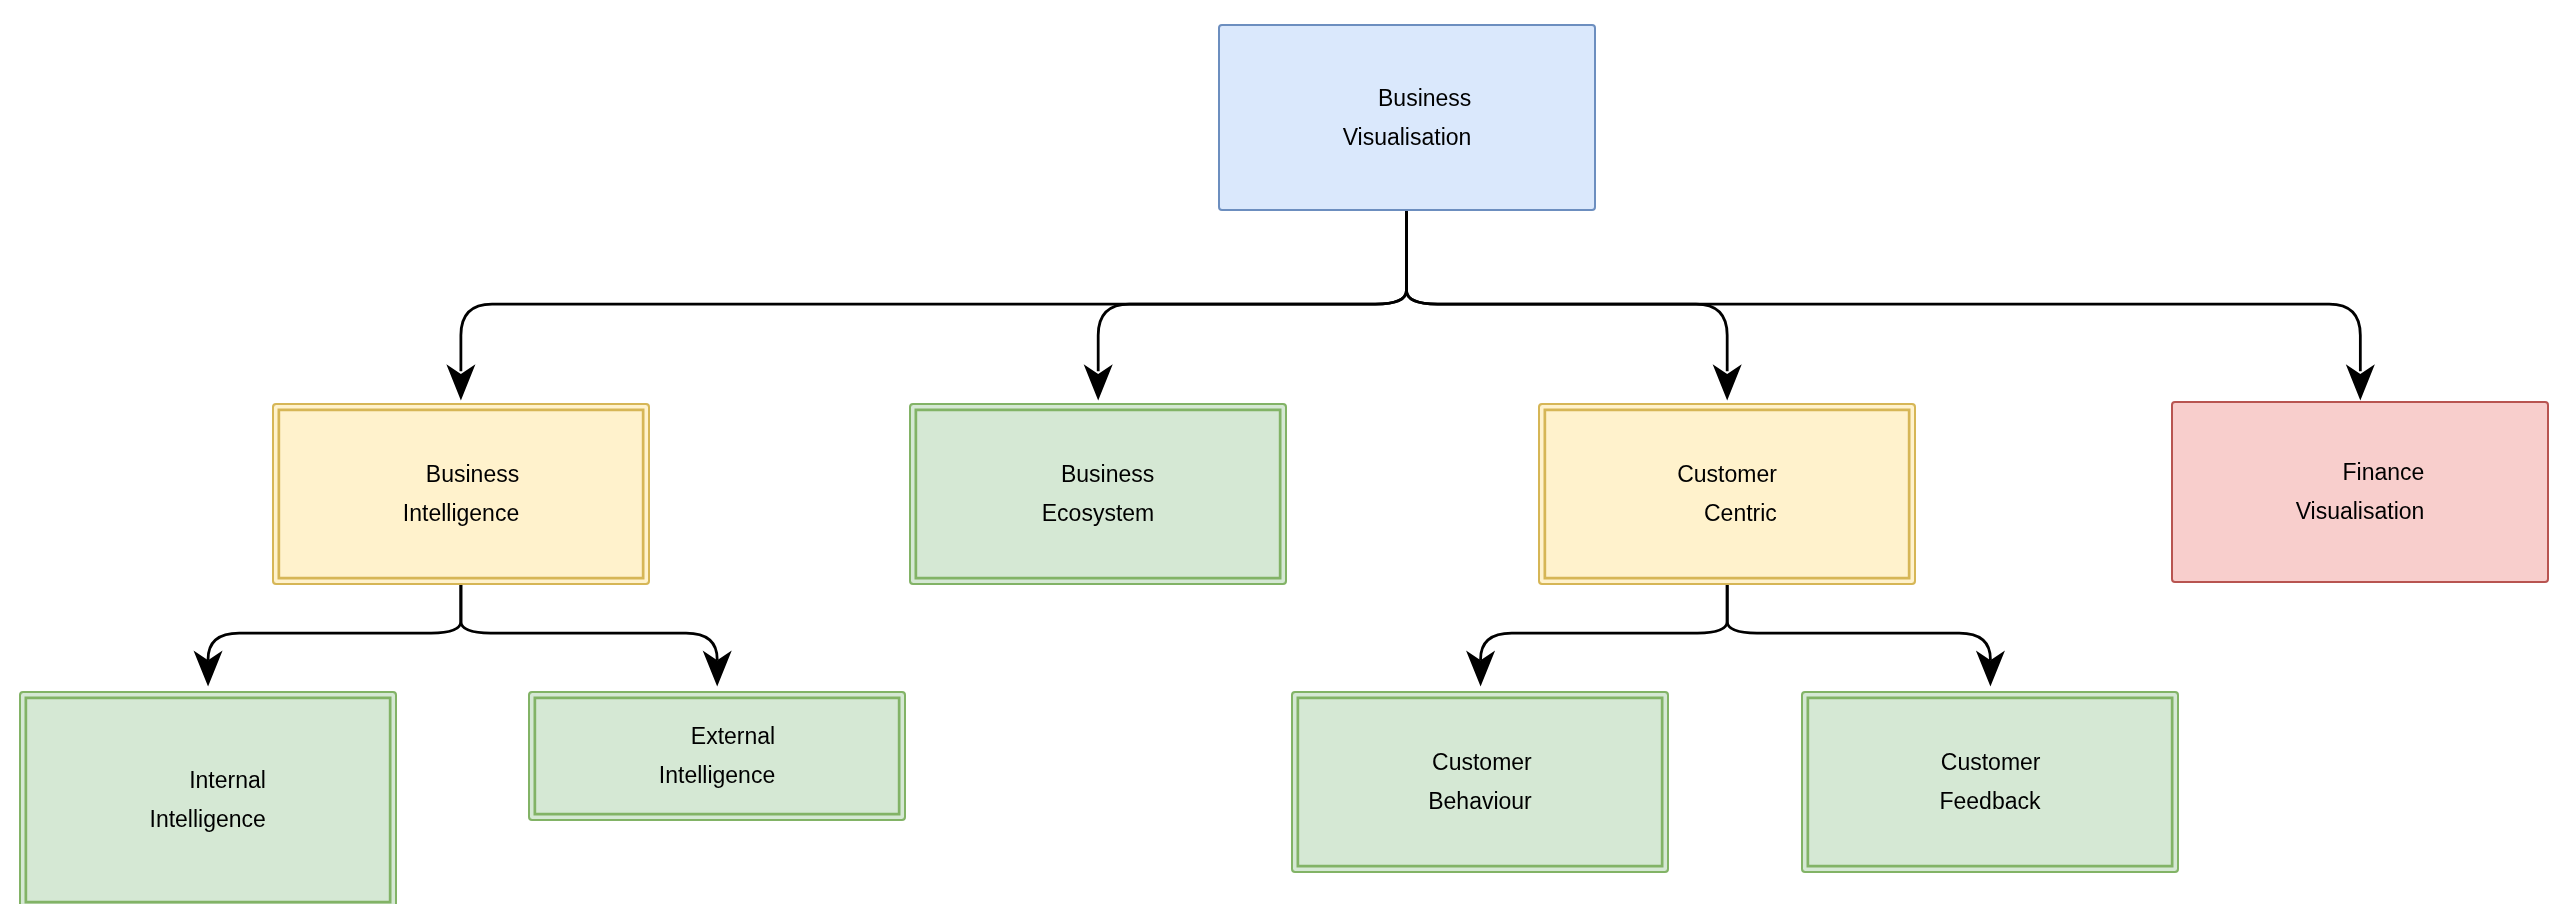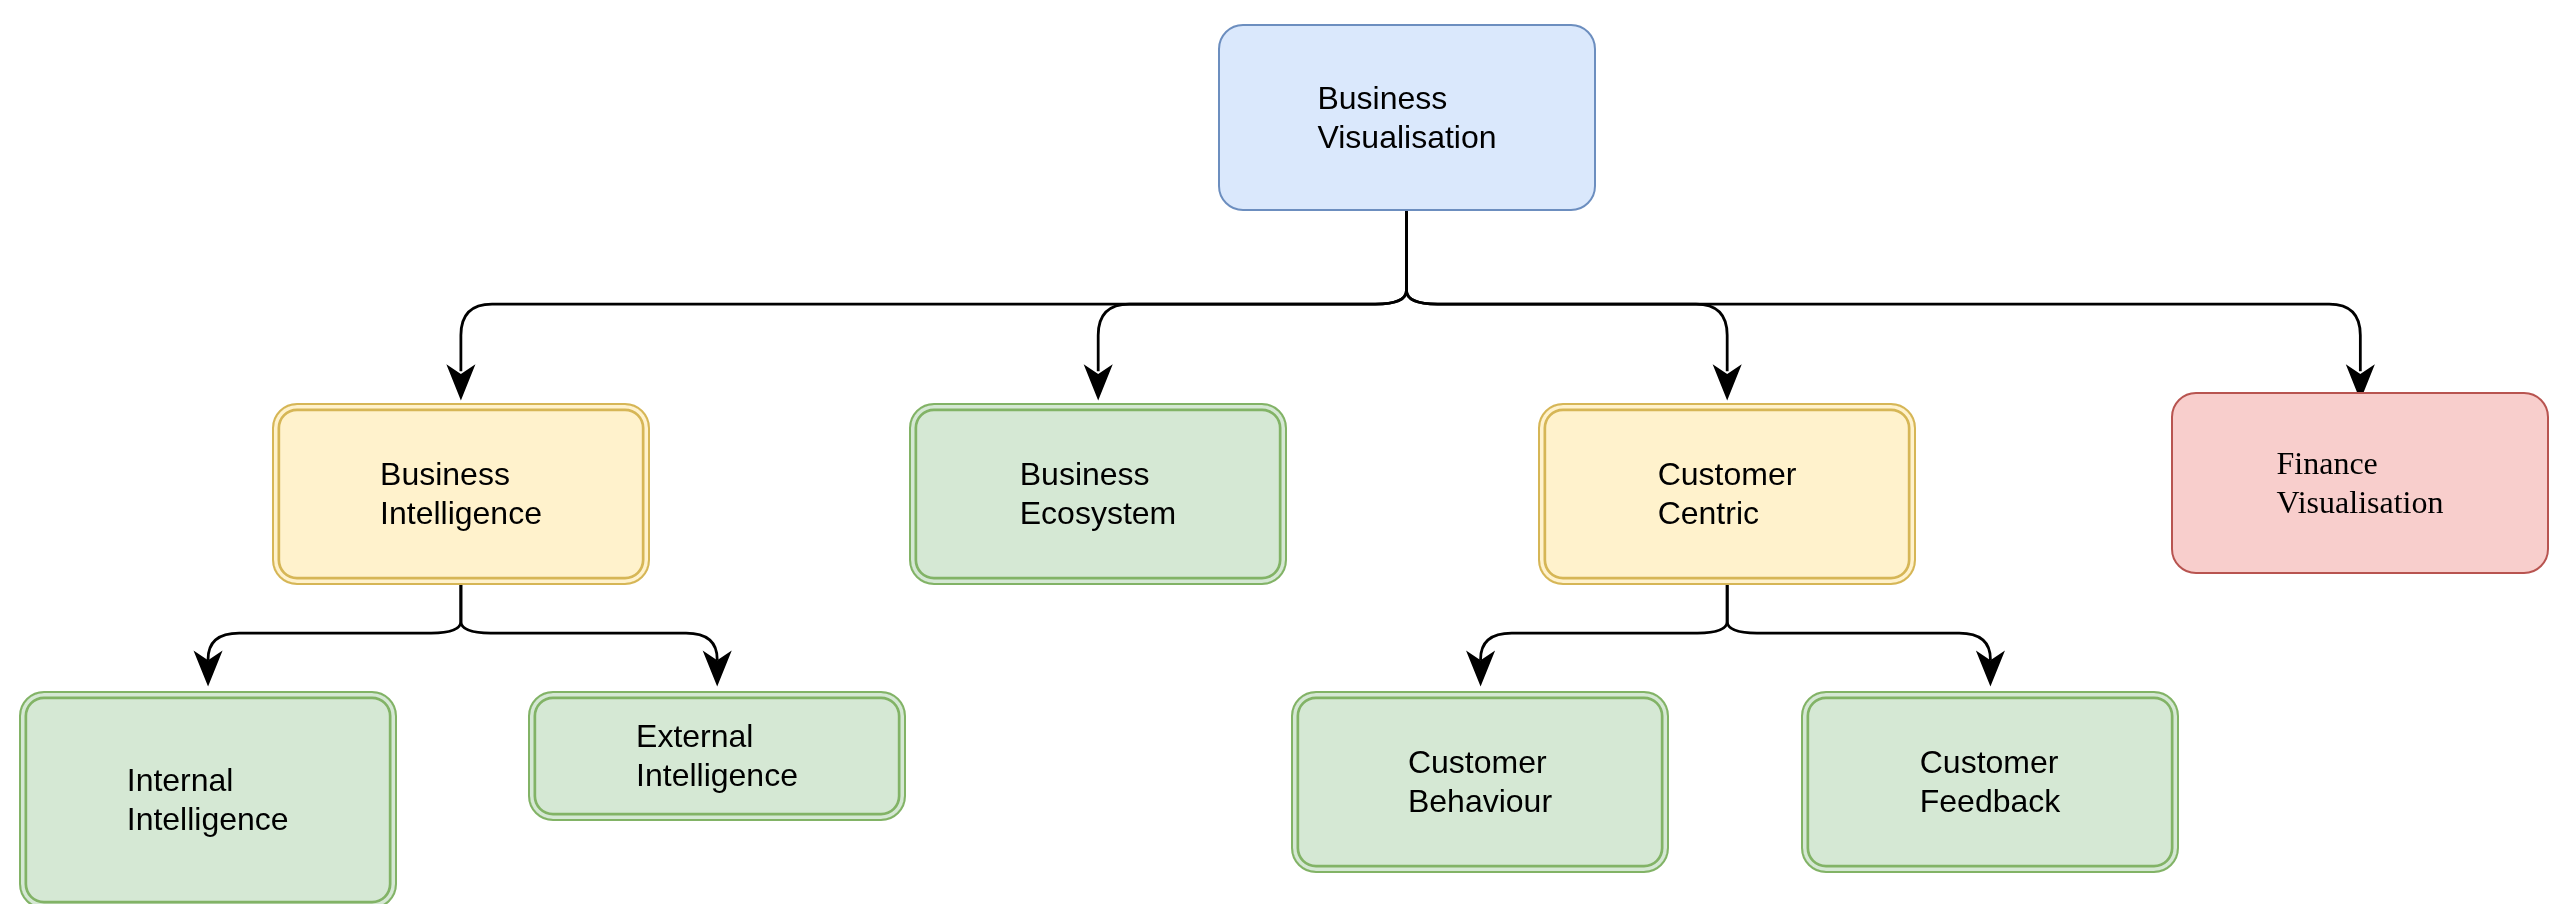--- a/index.html
+++ b/index.html
@@ -22,44 +22,44 @@
     stroke: #000000;
     stroke-width: 4;
   }
   svg.edges path.arrow {
     fill: #000000;
     stroke: none;
   }
   .node {
     position: absolute;
     box-sizing: border-box;
-    border-radius: 25px;
+    border-radius: 4px;
     display: flex;
     align-items: center;
     justify-content: center;
-    text-align: left;
-    font-size: 32px;
+    text-align: right;
+    font-size: 23px;
     line-height: 39px;
     color: #000000;
     cursor: default;
   }
   .node .label { white-space: pre-line; }
   
   .scheme-blue   { background: #dae8fc; border: 2.8px solid #6c8ebf; }
   .scheme-red    { background: #f8cecc; border: 2.8px solid #b85450; }
   .scheme-yellow { background: #fff2cc; border: 2.8px solid #d6b656;
                    box-shadow: inset 0 0 0 3.5px #fff2cc, inset 0 0 0 6.2px #d6b656; }
   .scheme-green  { background: #d5e8d4; border: 2.8px solid #82b366;
                    box-shadow: inset 0 0 0 3.5px #d5e8d4, inset 0 0 0 6.2px #82b366; }
   
   #n-business-visualisation { left: 1218px; top: 24px;  width: 378px; height: 187px; }
   #n-business-intelligence  { left: 272px;  top: 403px; width: 378px; height: 182px; }
   #n-business-ecosystem     { left: 909px; top: 403px; width: 378px; height: 182px; }
   #n-customer-centric       { left: 1538px; top: 403px; width: 378px; height: 182px; }
-  #n-finance-visualisation  { left: 2171px; top: 392px; width: 378px; height: 182px; font-family: Liberation Serif, serif; }
+  #n-finance-visualisation  { left: 2171px; top: 401px; width: 378px; height: 182px; }
   #n-internal-intelligence  { left: 18.7px;   top: 691px; width: 378px; height: 218px; }
   #n-external-intelligence  { left: 528px;  top: 691px; width: 378px; height: 130px; }
   #n-customer-behaviour     { left: 1291px; top: 691px; width: 378px; height: 182px; }
   #n-customer-feedback      { left: 1801px; top: 691px; width: 378px; height: 182px; }
 </style>
 </head>
 <body>
 
 <div class="canvas">
 

